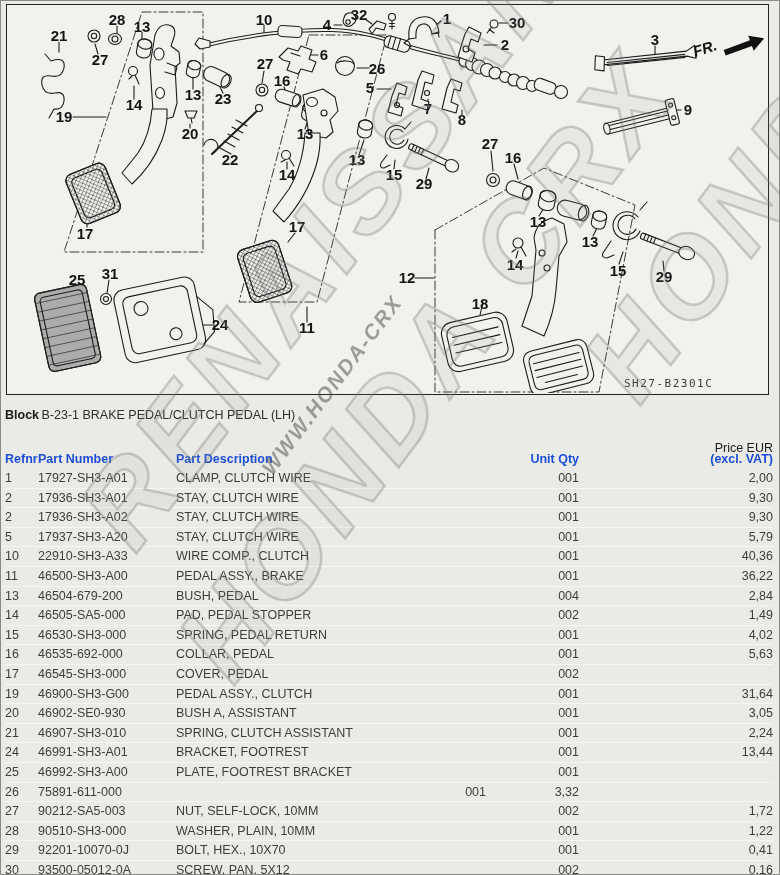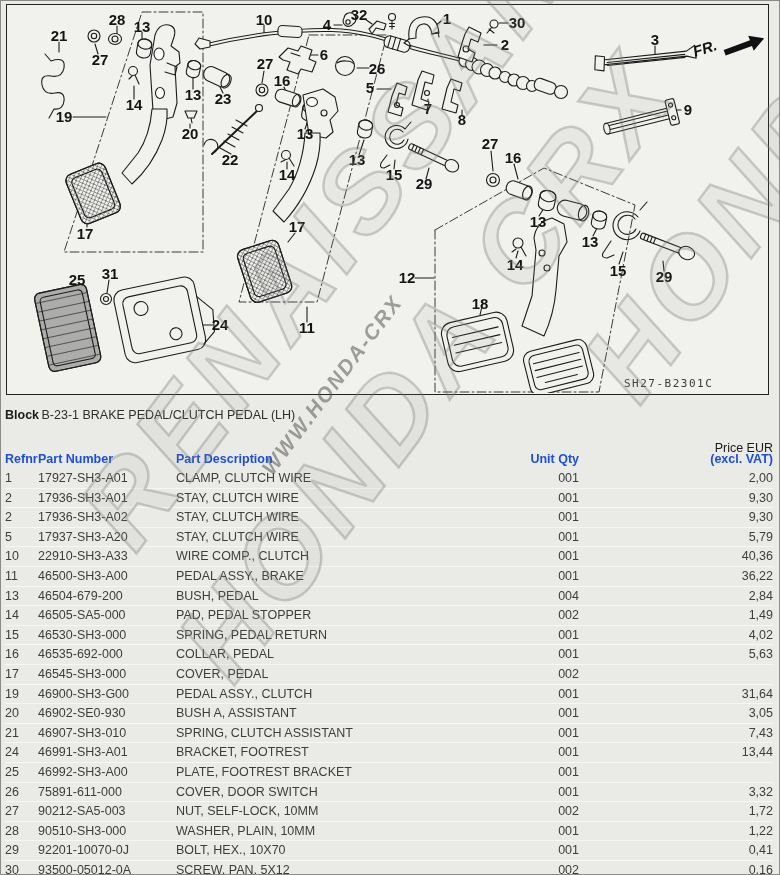--- a/index.html
+++ b/index.html
@@ -454,39 +454,38 @@
           <span class="c c1">46902-SE0-930</span>
           <span class="c c2">BUSH A, ASSISTANT</span>
           <span class="c c3">001</span>
           <span class="c c4">3,05</span>
         </div>
         <div class="trow grid">
           <span class="c c0">21</span>
           <span class="c c1">46907-SH3-010</span>
           <span class="c c2">SPRING, CLUTCH ASSISTANT</span>
           <span class="c c3">001</span>
-          <span class="c c4">7,43</span>
+          <span class="c c4">2,24</span>
         </div>
         <div class="trow grid">
           <span class="c c0">24</span>
           <span class="c c1">46991-SH3-A01</span>
           <span class="c c2">BRACKET, FOOTREST</span>
           <span class="c c3">001</span>
           <span class="c c4">13,44</span>
         </div>
         <div class="trow grid">
           <span class="c c0">25</span>
           <span class="c c1">46992-SH3-A00</span>
           <span class="c c2">PLATE, FOOTREST BRACKET</span>
           <span class="c c3">001</span>
         </div>
         <div class="trow grid">
           <span class="c c0">26</span>
           <span class="c c1">75891-611-000</span>
-          <span class="c c2">COVER, DOOR SWITCH</span>
           <span class="c c3">001</span>
           <span class="c c4">3,32</span>
         </div>
         <div class="trow grid">
           <span class="c c0">27</span>
           <span class="c c1">90212-SA5-003</span>
           <span class="c c2">NUT, SELF-LOCK, 10MM</span>
           <span class="c c3">002</span>
           <span class="c c4">1,72</span>
         </div>

